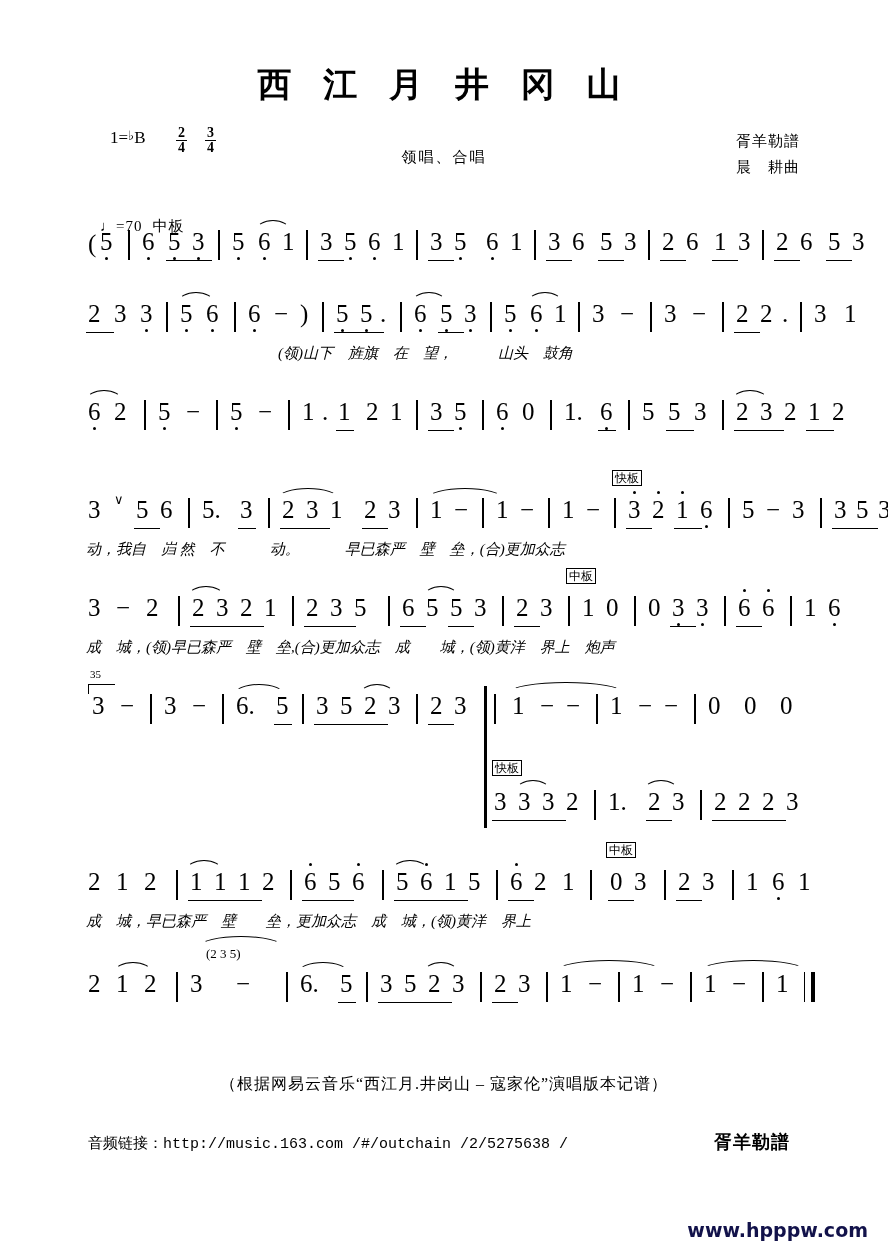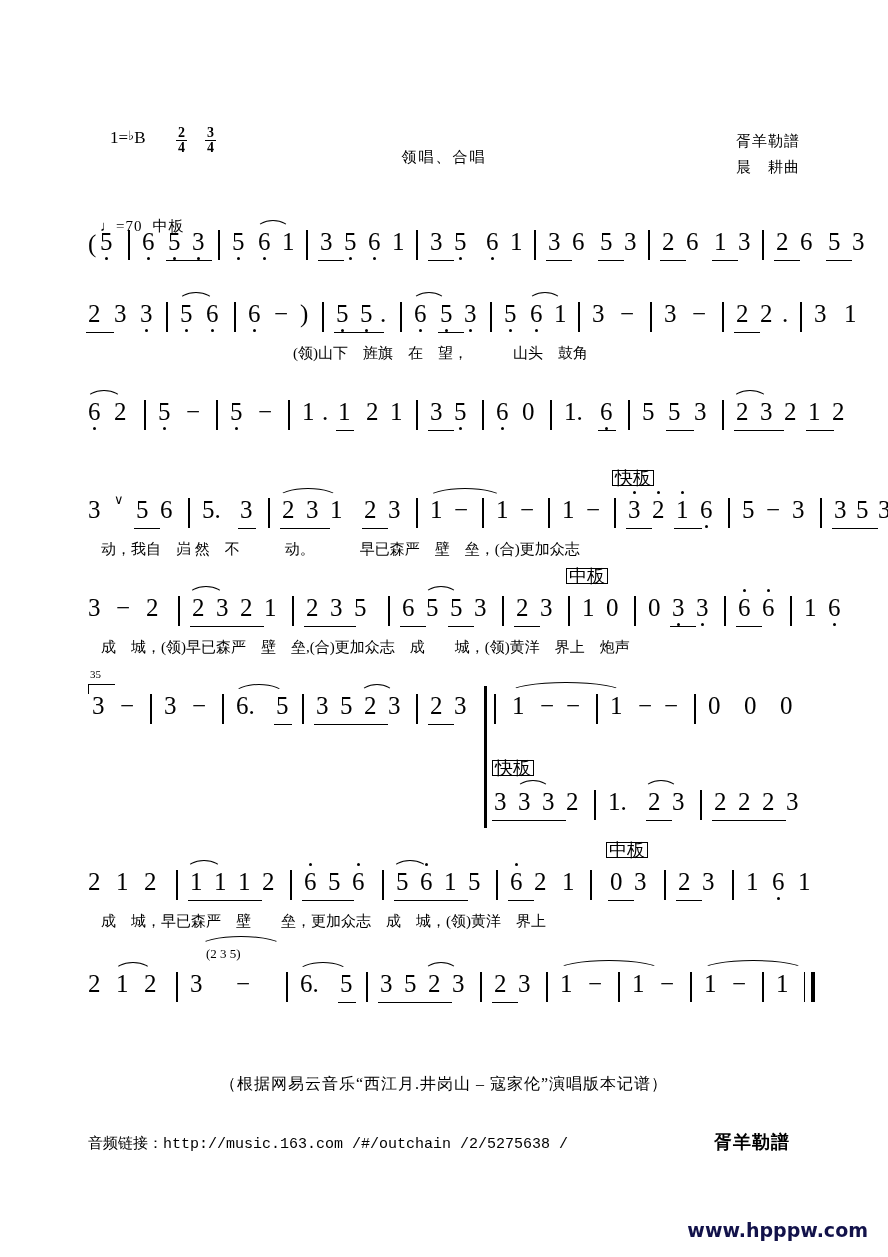--- a/index.html
+++ b/index.html
@@ -100,25 +100,26 @@
     width: 716px;
     height: 40px;
     font-family: "Liberation Serif", serif;
     font-size: 25px;
     letter-spacing: 0px;
     white-space: nowrap;
   }
   .lyrics {
     position: absolute;
     top: 44px;
-    left: 15px;
+    left: 0;
     width: 716px;
     height: 26px;
     font-size: 15px;
     white-space: nowrap;
+    font-style: italic;
   }
   .n {
     position: absolute;
     font-size: 25px;
     line-height: 28px;
   }
   .bar {
     position: absolute;
     width: 1.6px;
     background: #000;
@@ -160,21 +161,21 @@
   .ly {
     position: absolute;
     font-size: 15px;
     white-space: nowrap;
   }
   .lysm {
     font-size: 11px;
   }
   .mark {
     position: absolute;
-    font-size: 18px;
+    font-size: 12px;
     border: 1px solid #000;
     padding: 0px 2px;
     line-height: 14px;
     background: #fff;
   }
   .vmark {
     position: absolute;
     font-size: 13px;
   }
   .brace {
@@ -231,20 +232,21 @@
     font-size: 19px;
     color: #12124a;
     letter-spacing: 0px;
   }
 </style>
 </head>
 <body>
 
 <div class="sheet">
 
+  <div class="title">西 江 月  井 冈 山</div>
 
   <div class="keysig">
     <span>1=</span><span class="flat">♭</span><span>B</span>
   </div>
 
   <div class="meter">
     <span class="frac">
         <span>2</span>
         <span>4</span>
       </span>

